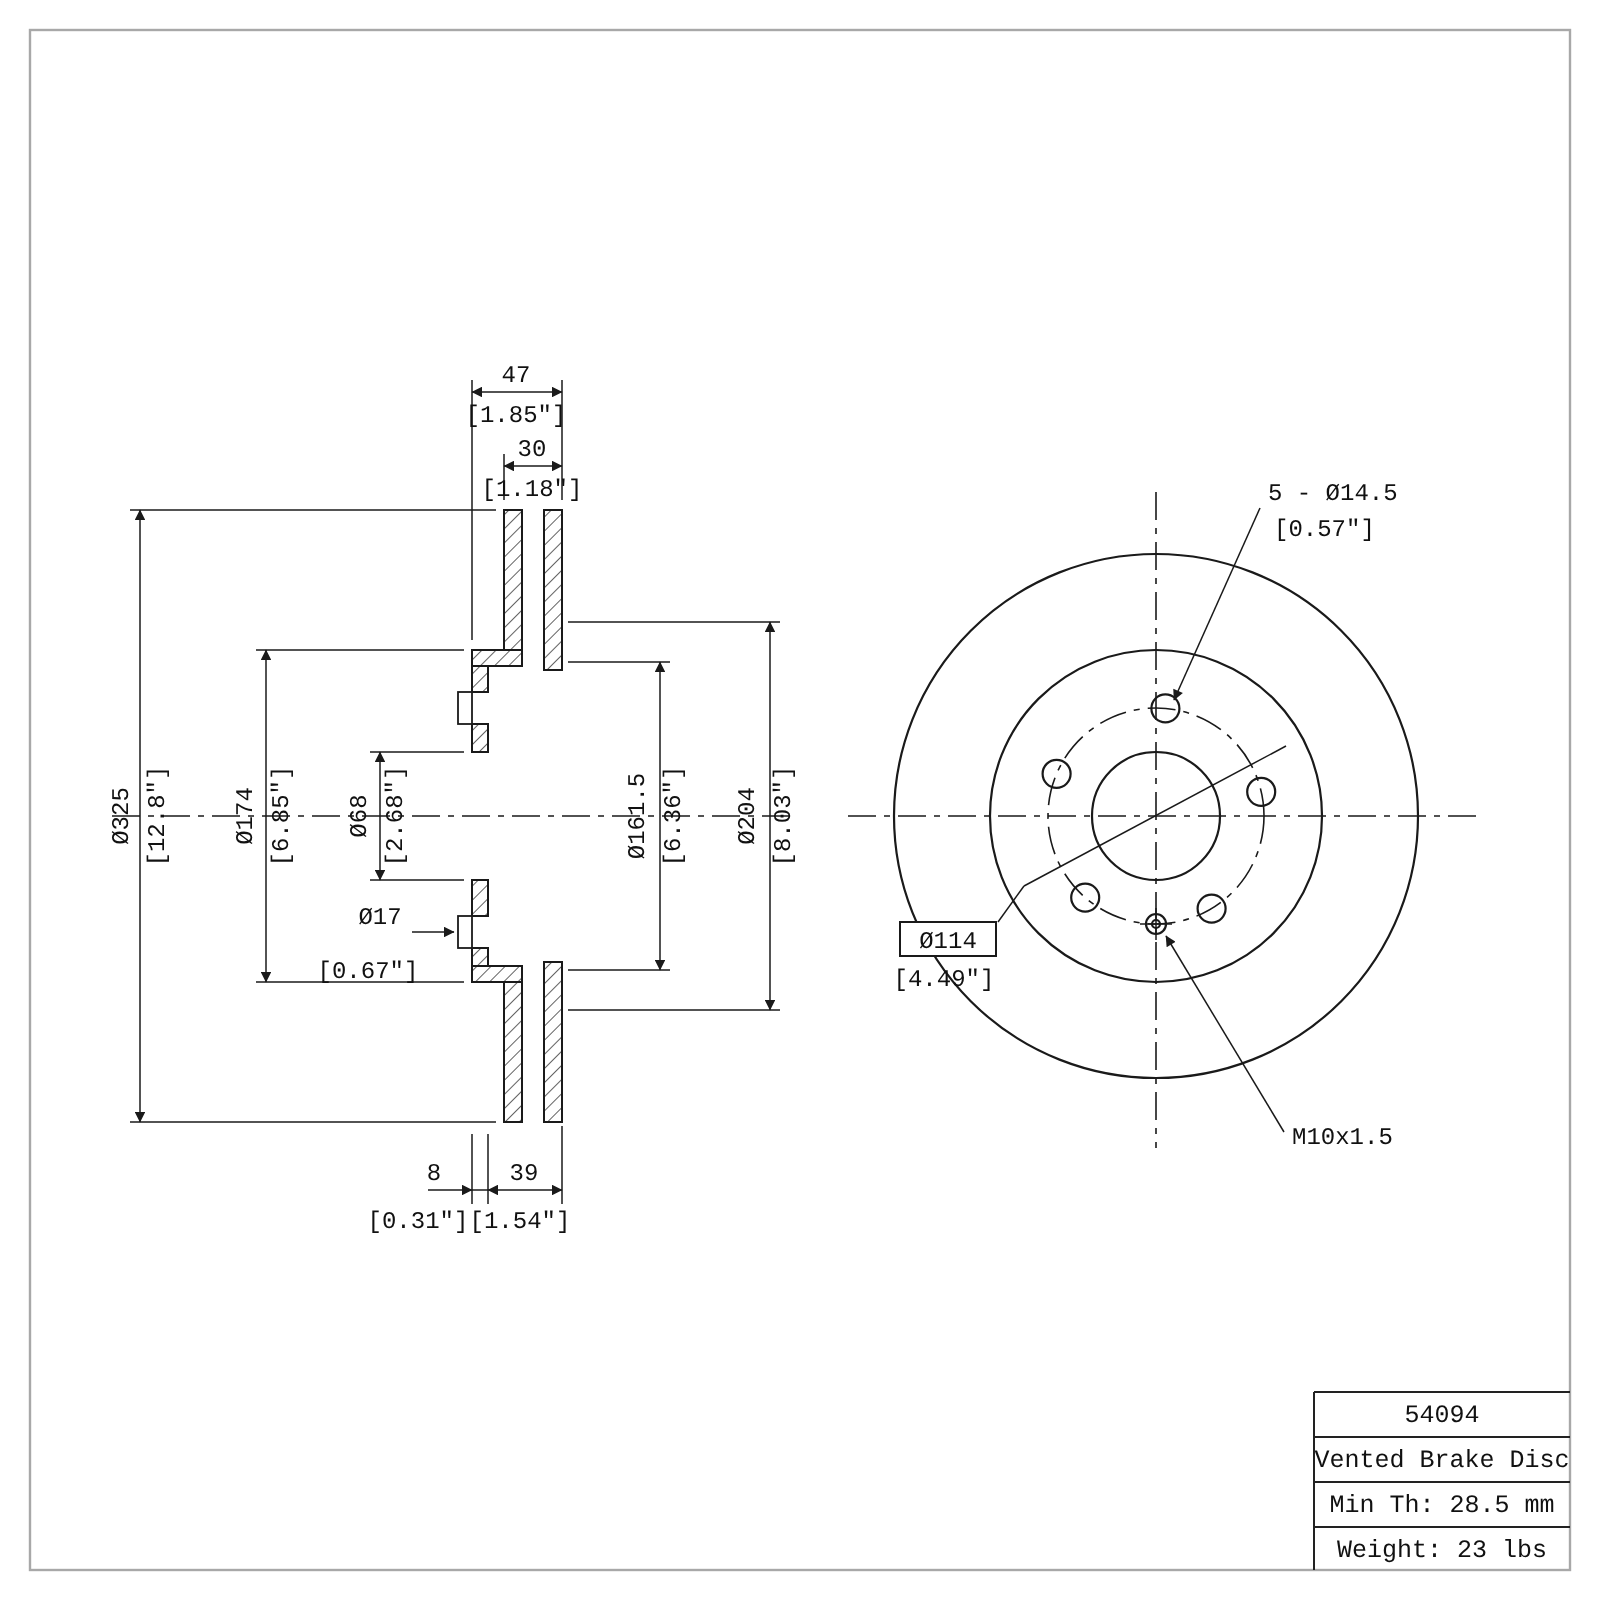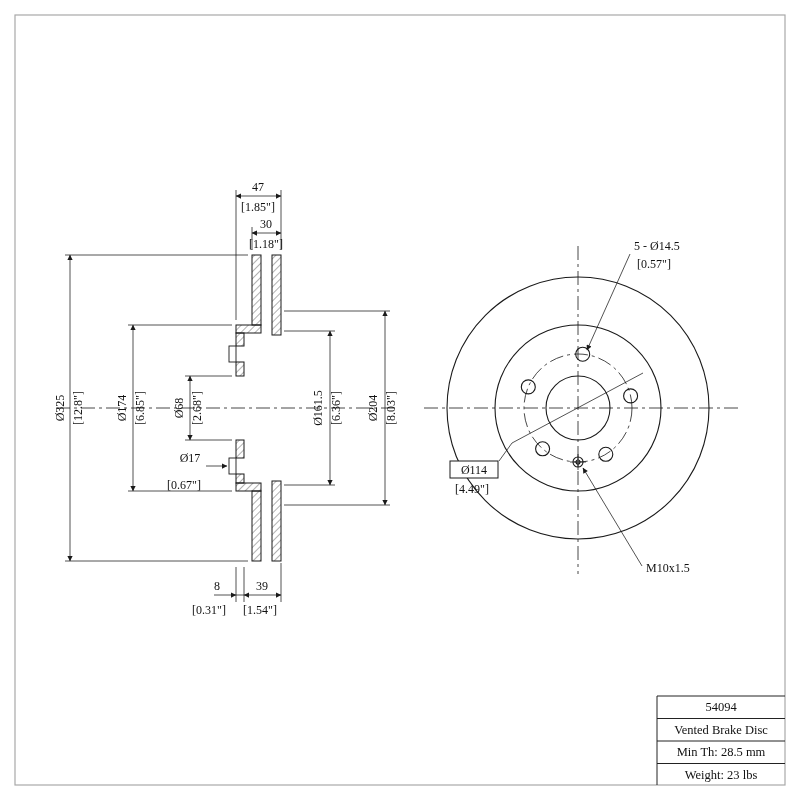--- a/index.html
+++ b/index.html
@@ -1,20 +1,20 @@
 <!DOCTYPE html>
 <html><head>
 <meta charset="utf-8">
 <style>
   html,body{margin:0;padding:0;background:#fff;}
   .canvas{
     position:relative;
     width:800px;height:800px;
     background:#ffffff;
-    font-family:Liberation Serif, serif;
+    font-family:Liberation Mono, monospace;
   }
   svg{position:absolute;left:0;top:0;}
   .outline{stroke:#1a1a1a;stroke-width:1.1;fill:none;}
   .hatched{stroke:#1a1a1a;stroke-width:1.0;fill:url(#hatch);}
   .dim{stroke:#1a1a1a;stroke-width:0.75;fill:none;}
   .cl{stroke:#1a1a1a;stroke-width:0.8;fill:none;stroke-dasharray:14 4 3 4;}
   .tbline{stroke:#222;stroke-width:1;}
   .dim-text{font-size:12px;fill:#111;}
   .tb-text{font-size:12.5px;fill:#111;}
   .mid{text-anchor:middle;}

